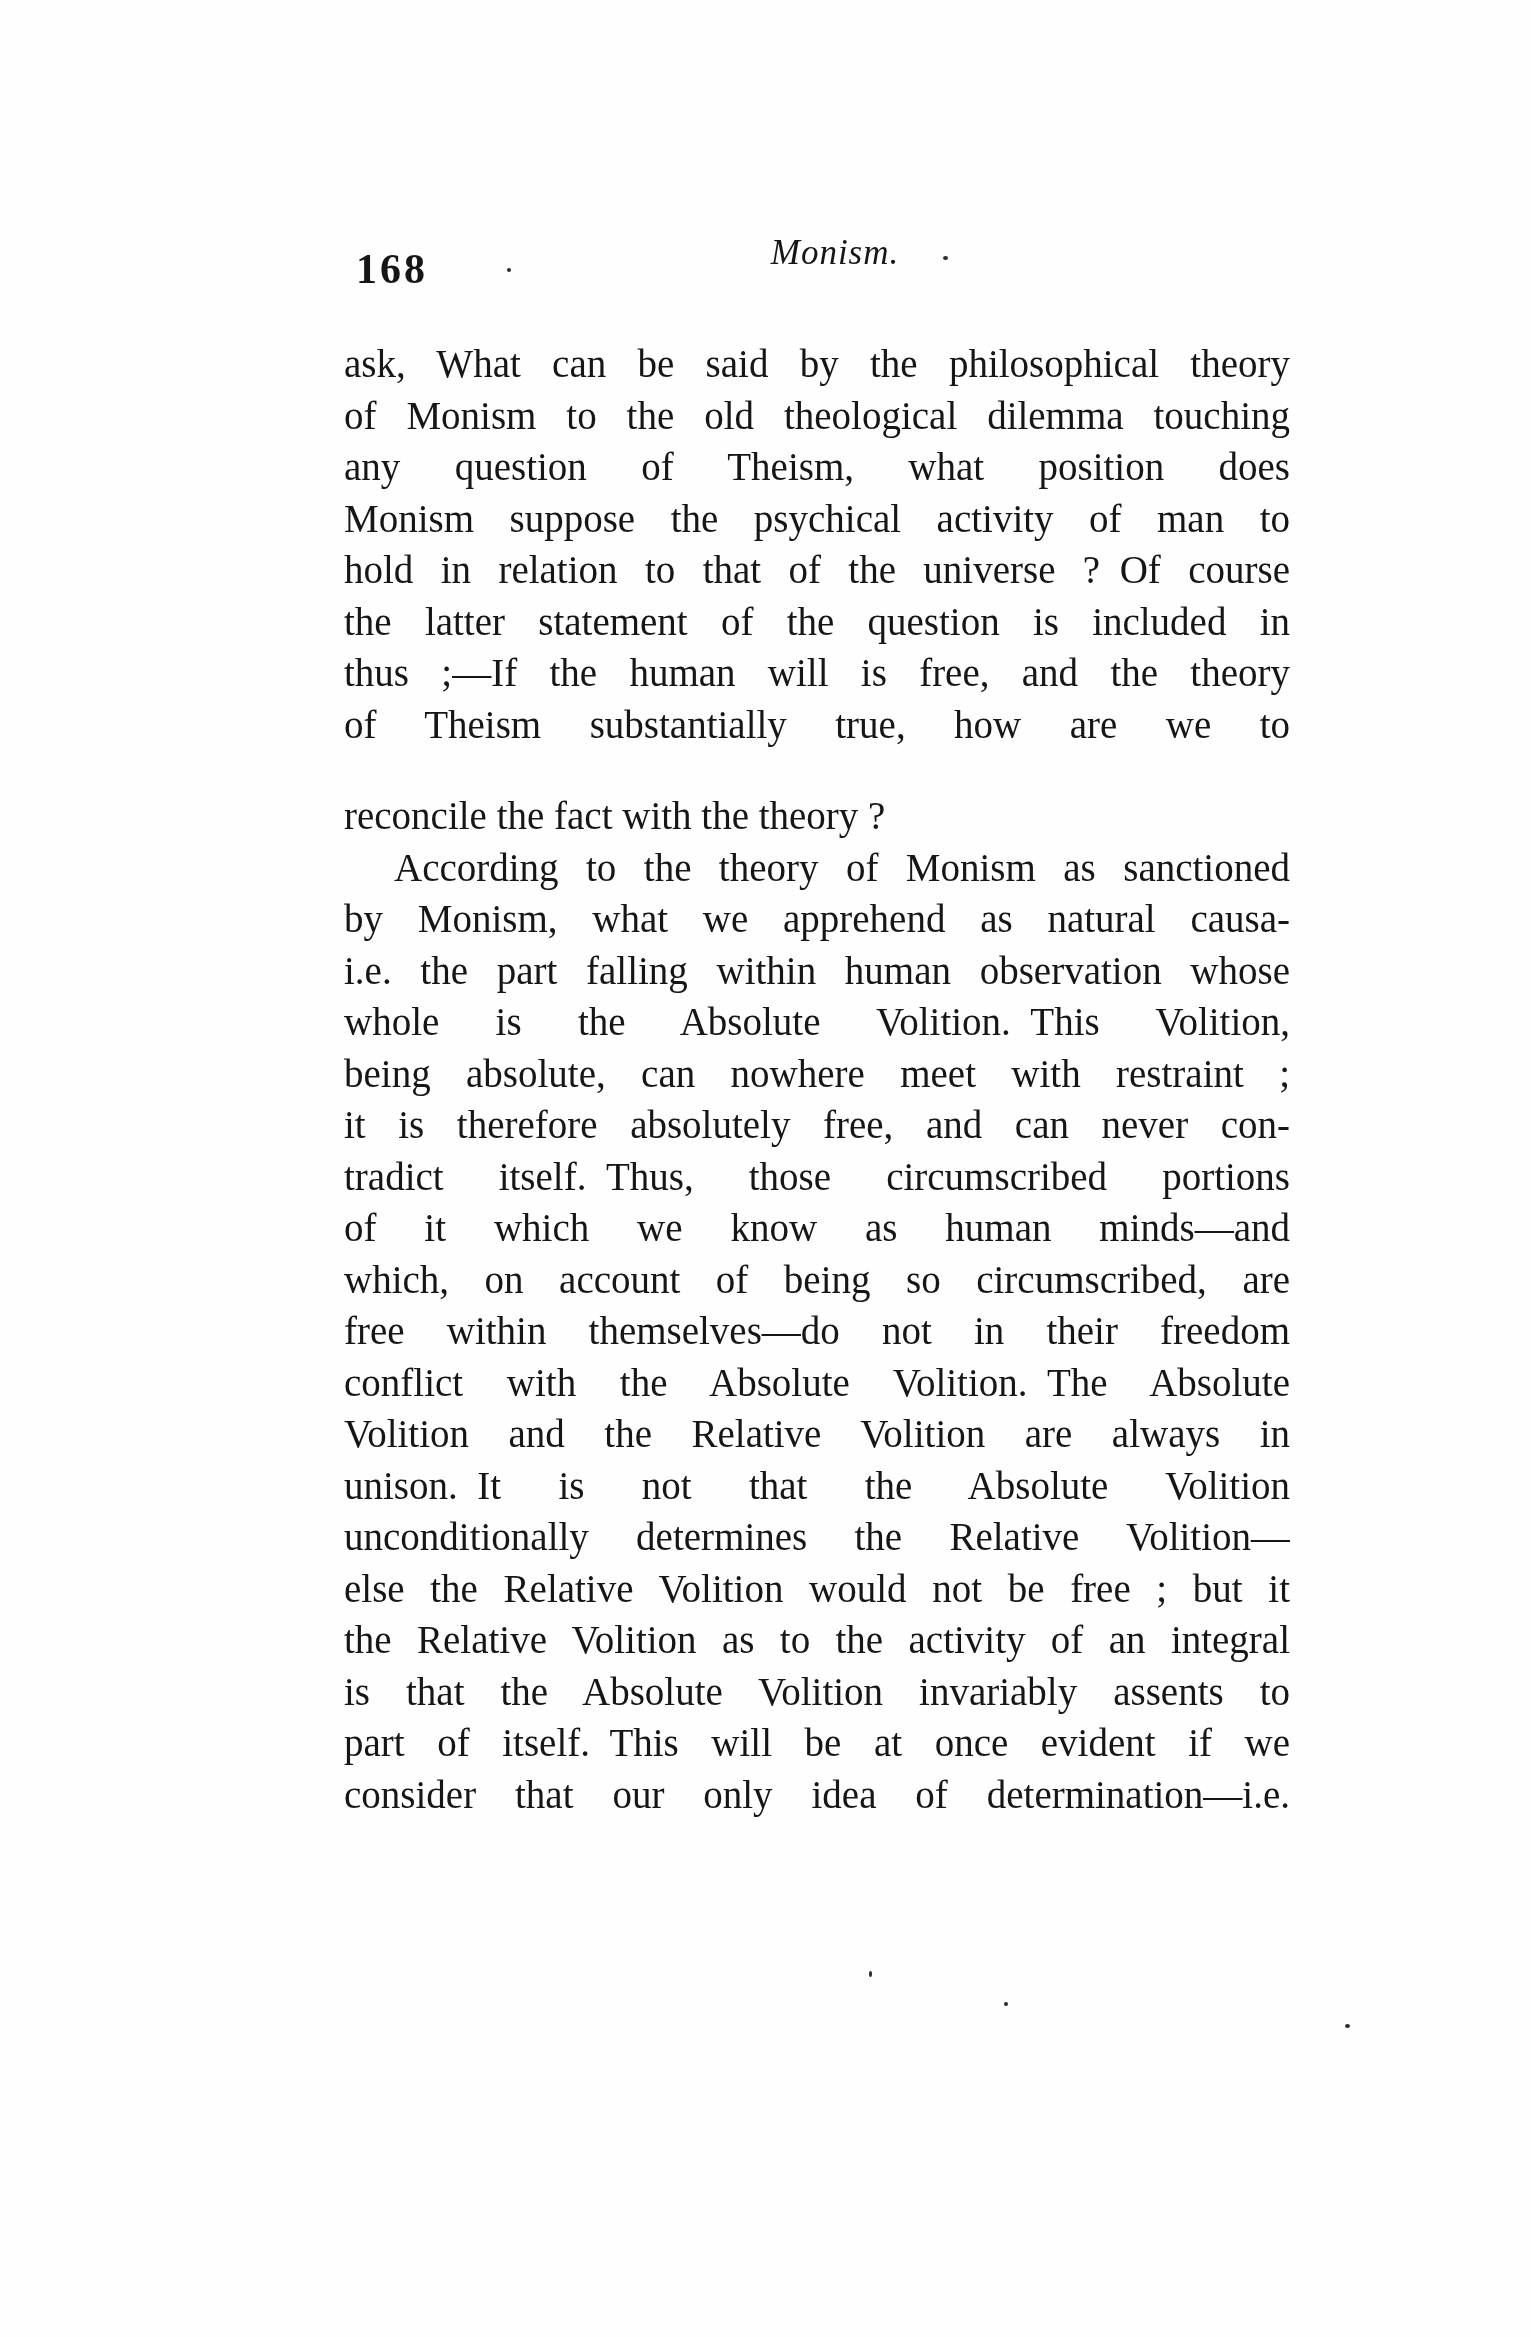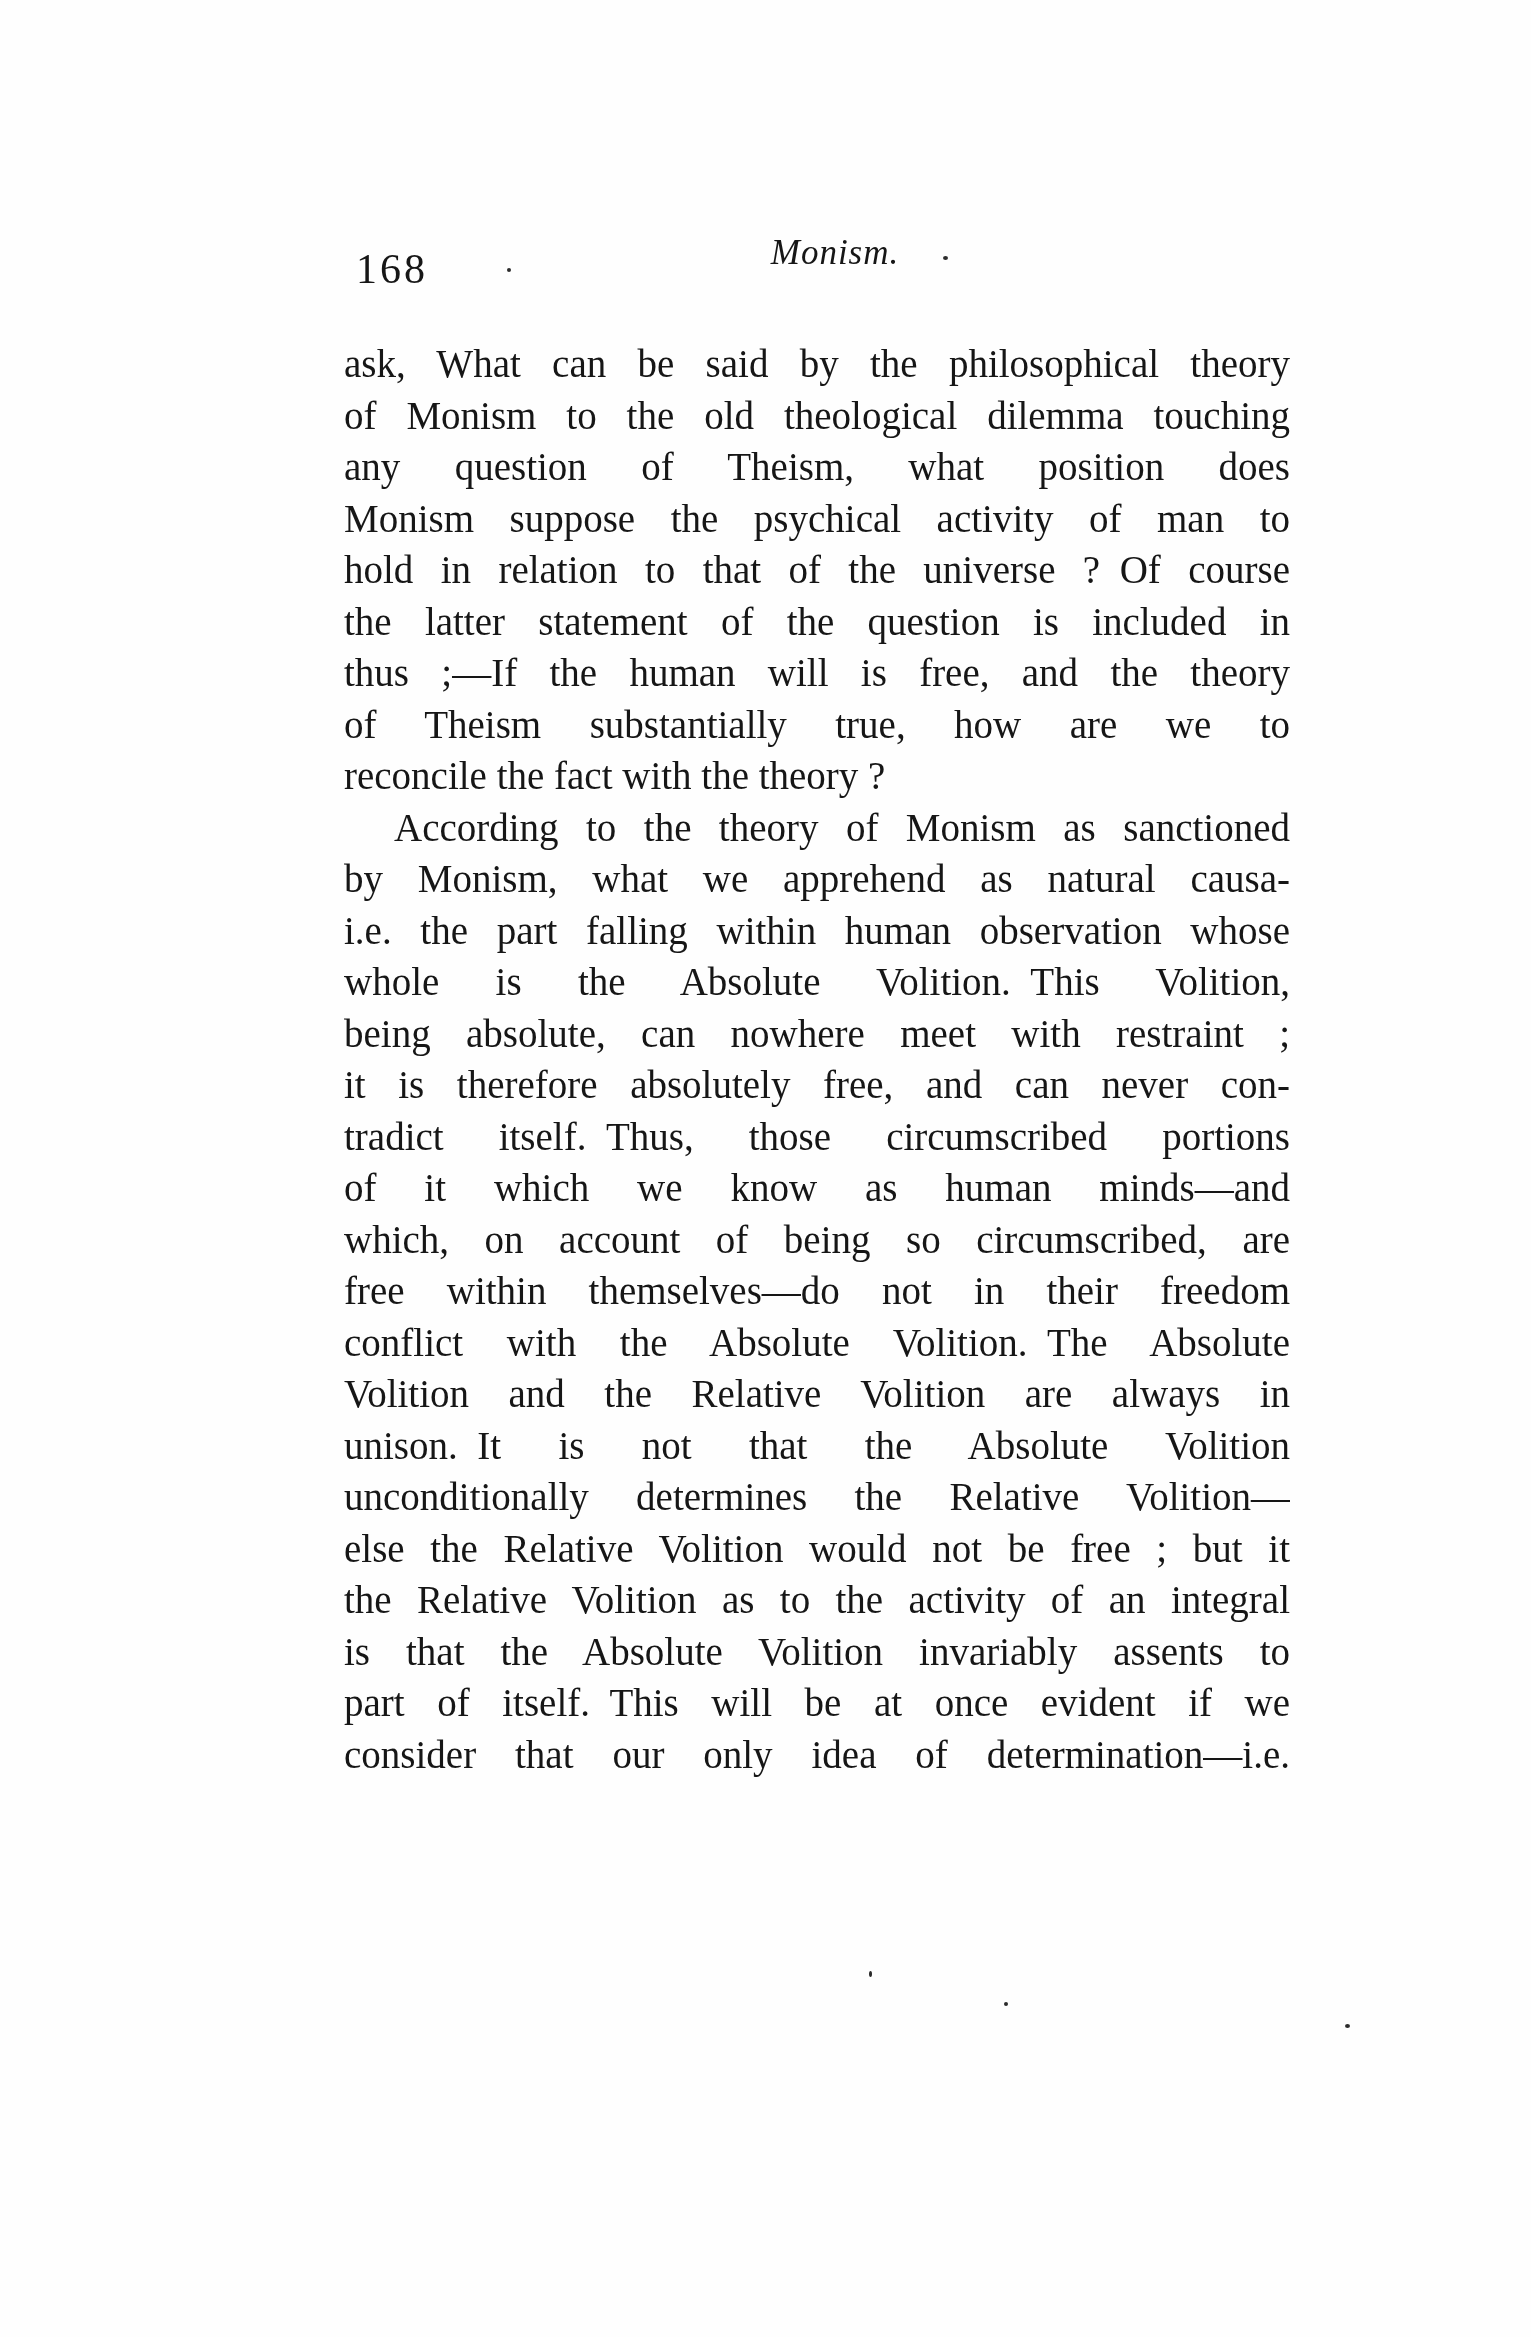--- a/index.html
+++ b/index.html
@@ -12,20 +12,21 @@
     font-family: "Liberation Serif", serif;
     color: #161616;
   }
   .folio {
     position: absolute;
     left: 356px;
     top: 248px;
     font-size: 42px;
     line-height: 1;
     letter-spacing: 3px;
+    font-weight: bold;
   }
   .running-title {
     position: absolute;
     left: 362px;
     top: 234px;
     width: 946px;
     text-align: center;
     font-style: italic;
     font-size: 35px;
     line-height: 1.1;
@@ -39,21 +40,21 @@
     font-size: 39px;
   }
   .line {
     height: 51.5px;
     line-height: 51.5px;
     text-align: justify;
     text-align-last: justify;
     overflow: hidden;
     white-space: normal;
   }
-  .line.endpara { text-align-last: left; }
+  .line.endpara { text-align-last: left; margin-top: 40px; }
   .line.indent { text-indent: 50px; }
   .line em, .line i { font-style: italic; }
   .speck {
     position: absolute;
     background: #2b2b2b;
     border-radius: 50%;
   }
   .speck.s1 { left: 507px;  top: 268px;  width: 4px; height: 4px; }
   .speck.s2 { left: 943px;  top: 256px;  width: 5px; height: 4px; }
   .speck.s3 { left: 869px;  top: 1971px; width: 3px; height: 6px; }

